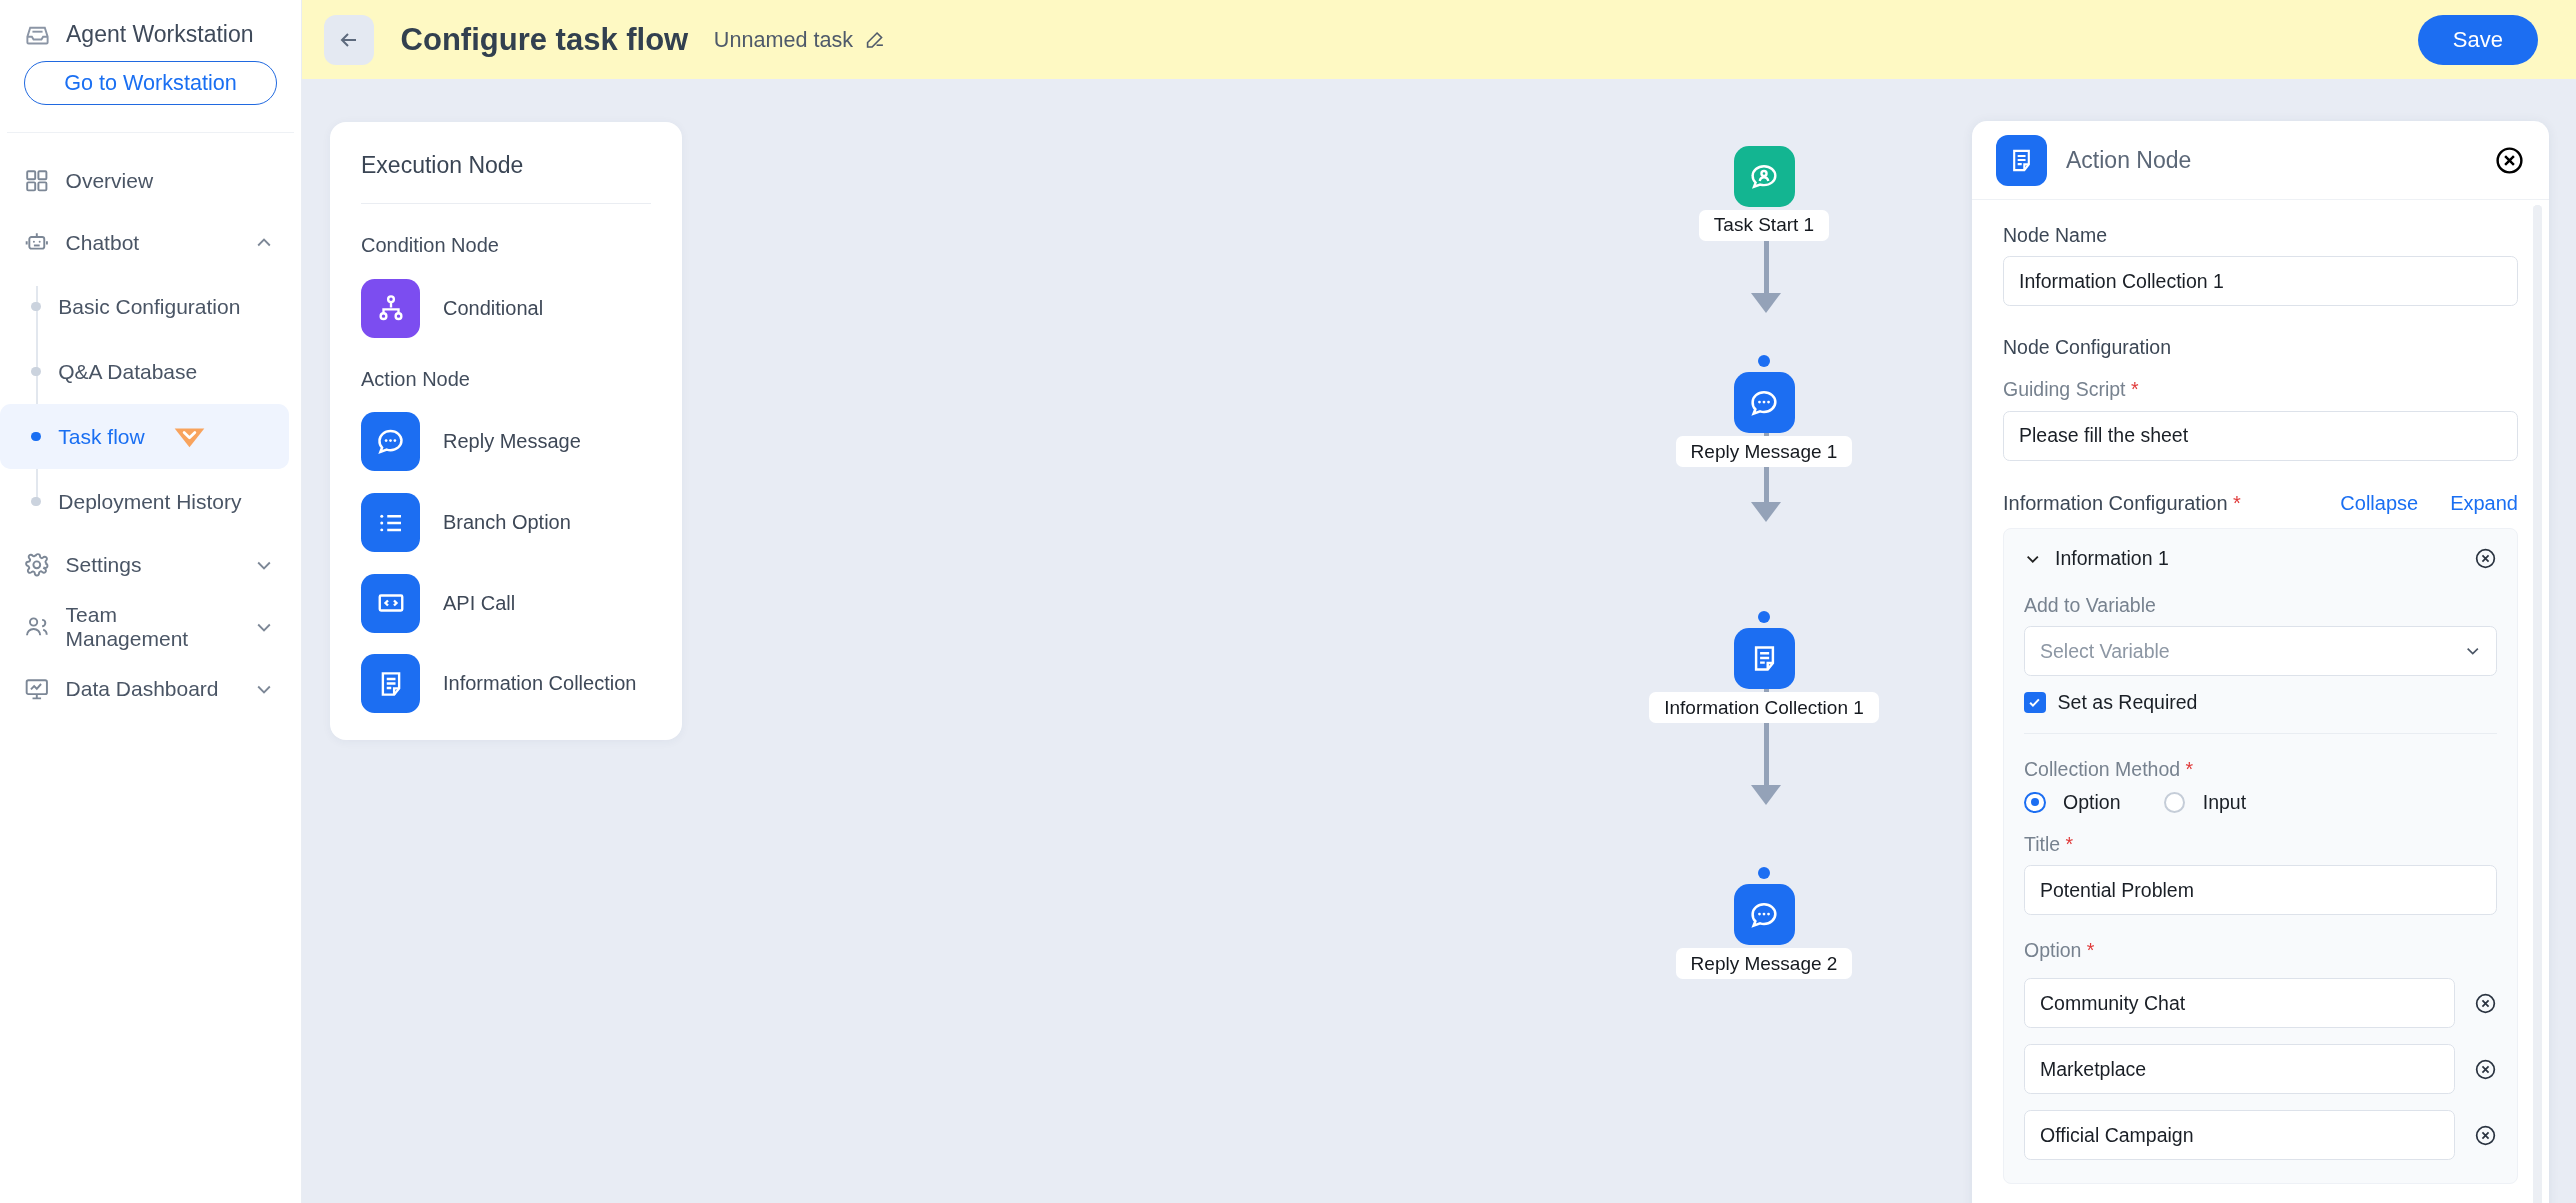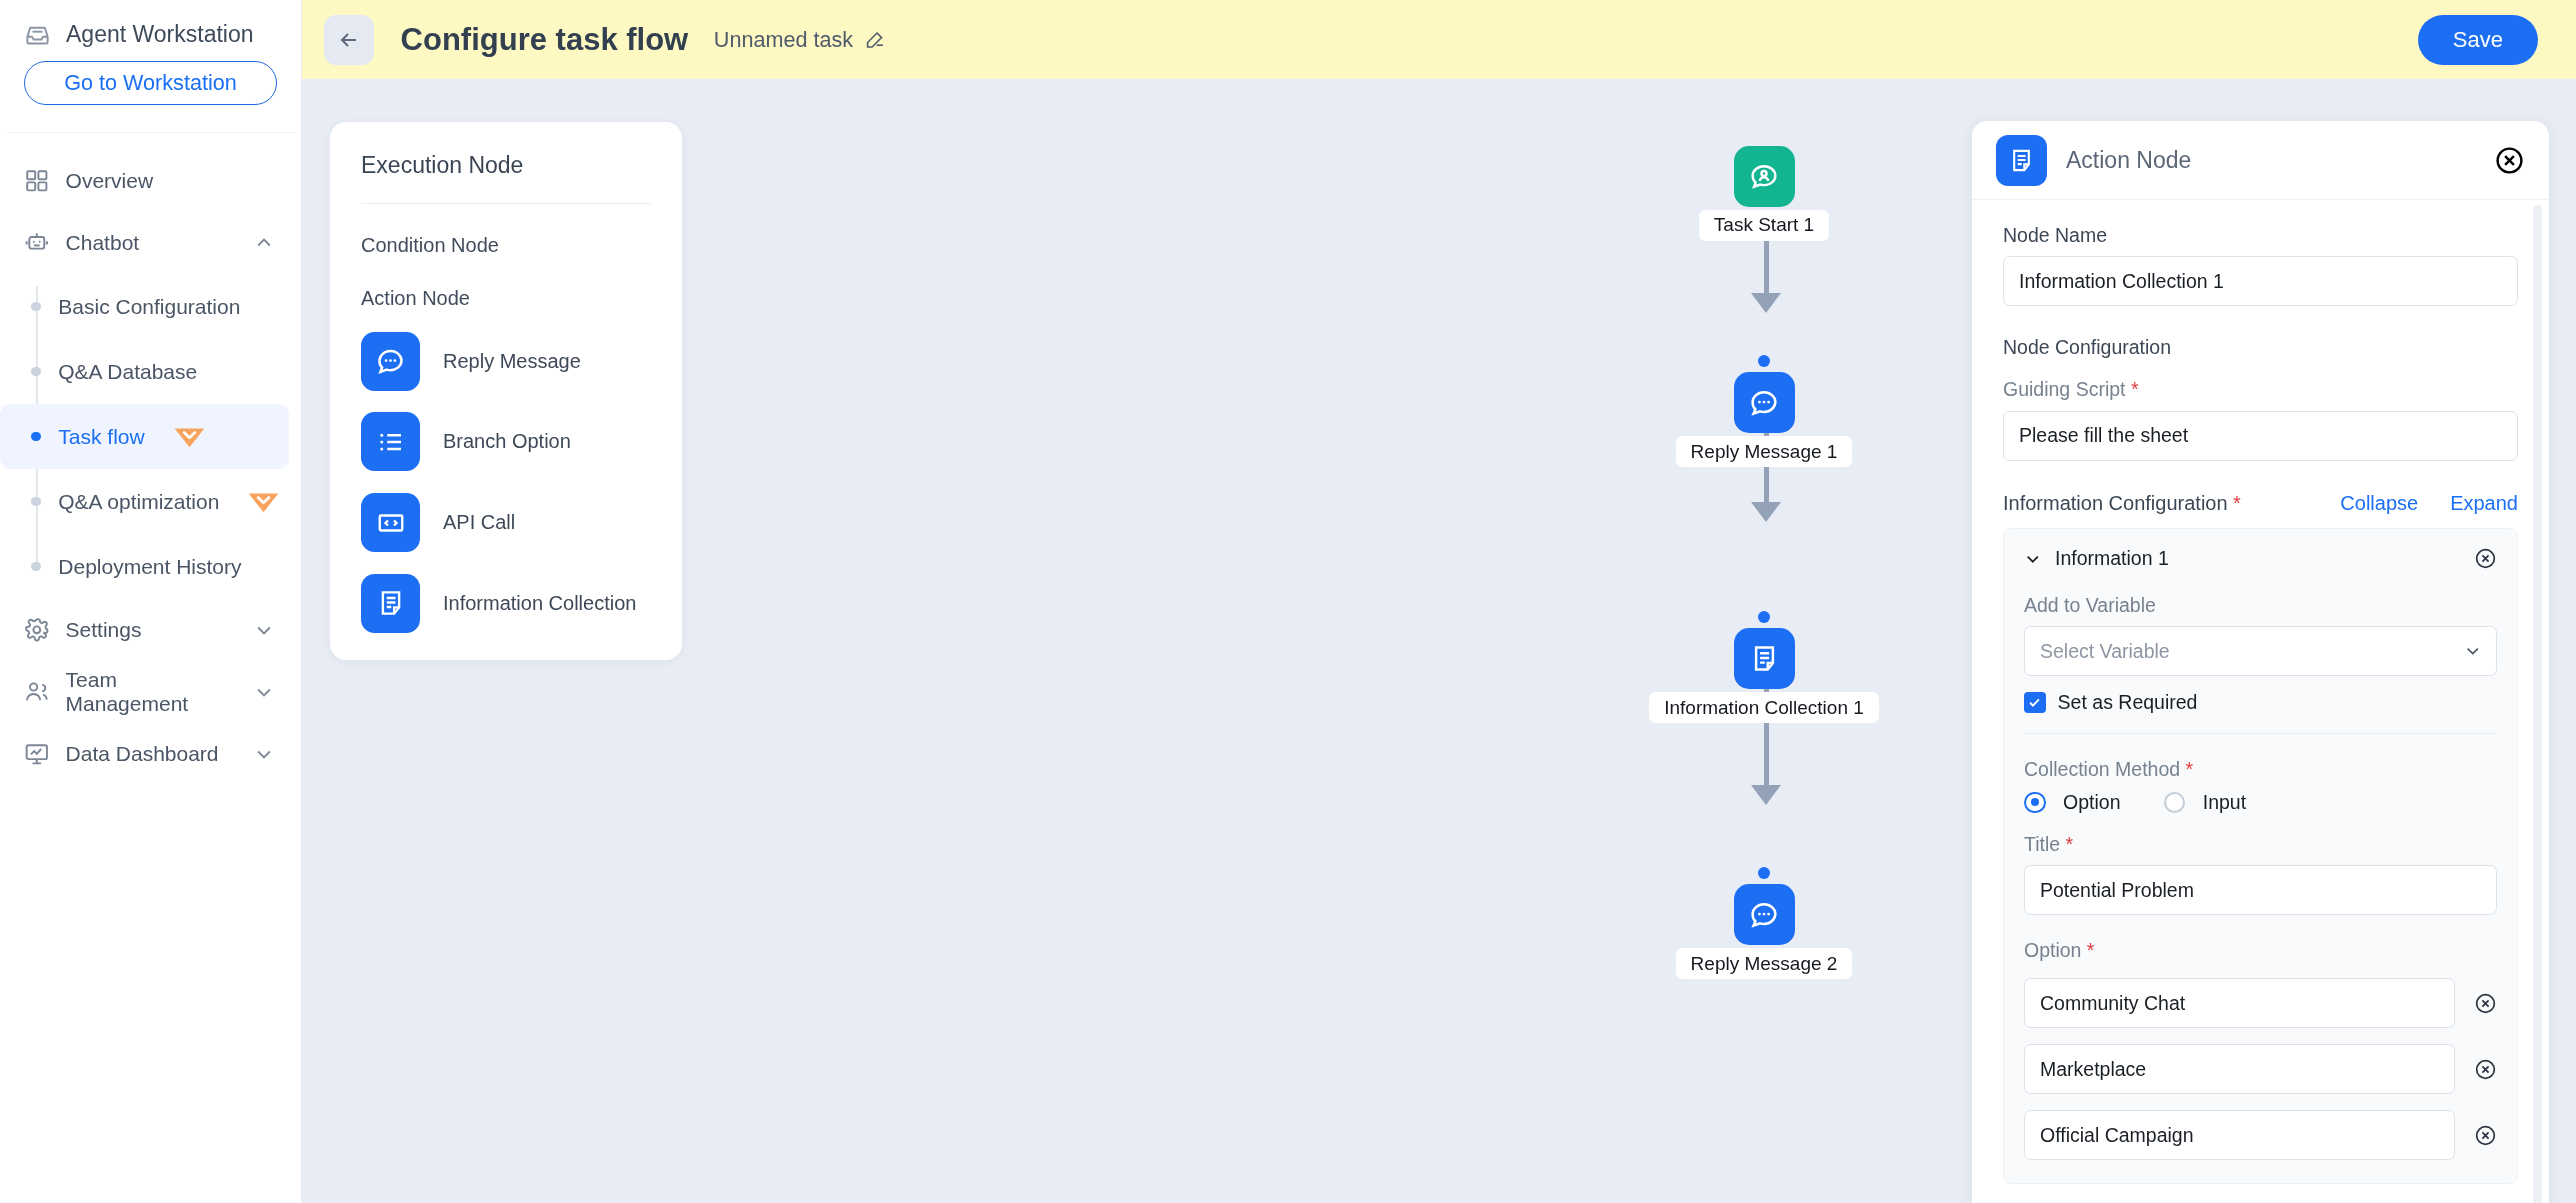--- a/index.html
+++ b/index.html
@@ -273,30 +273,20 @@
           <span class="sub-dot"></span>
           <span class="sub-label">Task flow</span>
           <span class="gem">
             <svg viewBox="0 0 52 40">
                 <path d="M4 8 L26 8 L48 8 L26 36 Z" fill="#f8a35d"></path>
                 <path d="M18 14 L26 22 L34 14" fill="none" stroke="#fff" stroke-width="4" stroke-linecap="round" stroke-linejoin="round"></path>
               </svg>
           </span>
         </div>
 
-        <div class="sub-item">
-          <span class="sub-dot"></span>
-          <span class="sub-label">Q&amp;A optimization</span>
-          <span class="gem">
-            <svg viewBox="0 0 52 40">
-                <path d="M4 8 L26 8 L48 8 L26 36 Z" fill="#f8a35d"></path>
-                <path d="M18 14 L26 22 L34 14" fill="none" stroke="#fff" stroke-width="4" stroke-linecap="round" stroke-linejoin="round"></path>
-              </svg>
-          </span>
-        </div>
 
         <div class="sub-item">
           <span class="sub-dot"></span>
           <span class="sub-label">Deployment History</span>
         </div>
       </div>
 
       <div class="nav-item">
         <span class="nav-ic">
           <svg viewBox="0 0 24 24" fill="none" stroke="currentColor" stroke-width="1.8">
@@ -368,20 +358,31 @@
     </header>
 
     <div class="canvas">
 
       <div class="palette">
         <div class="palette-title">Execution Node</div>
         <div class="palette-rule"></div>
 
         <div class="grp-title">Condition Node</div>
 
+        <div class="node-item">
+          <span class="node-tile tile-purple">
+            <svg width="30" height="30" viewBox="0 0 24 24" fill="none" stroke="currentColor" stroke-width="1.9">
+                <circle cx="12" cy="5" r="2.3"></circle>
+                <circle cx="6" cy="18.5" r="2.3"></circle>
+                <circle cx="18" cy="18.5" r="2.3"></circle>
+                <path d="M12 7.3v4.2M6 16.2v-3.1h12v3.1"></path>
+              </svg>
+          </span>
+          <span class="node-label">Conditional</span>
+        </div>
 
         <div class="grp-title">Action Node</div>
 
         <div class="node-item">
           <span class="node-tile tile-blue">
             <svg width="31" height="31" viewBox="0 0 24 24" fill="none" stroke="currentColor" stroke-width="1.9">
                 <path d="M20.5 11.3c0 4.1-3.8 7.4-8.5 7.4-1 0-2-.15-2.9-.43L4.2 20l1.3-3.3A6.9 6.9 0 0 1 3.5 11.3c0-4.1 3.8-7.4 8.5-7.4s8.5 3.3 8.5 7.4z"></path>
                 <circle cx="8.6" cy="11.3" r="1.05" fill="currentColor" stroke="none"></circle>
                 <circle cx="12" cy="11.3" r="1.05" fill="currentColor" stroke="none"></circle>
                 <circle cx="15.4" cy="11.3" r="1.05" fill="currentColor" stroke="none"></circle>

